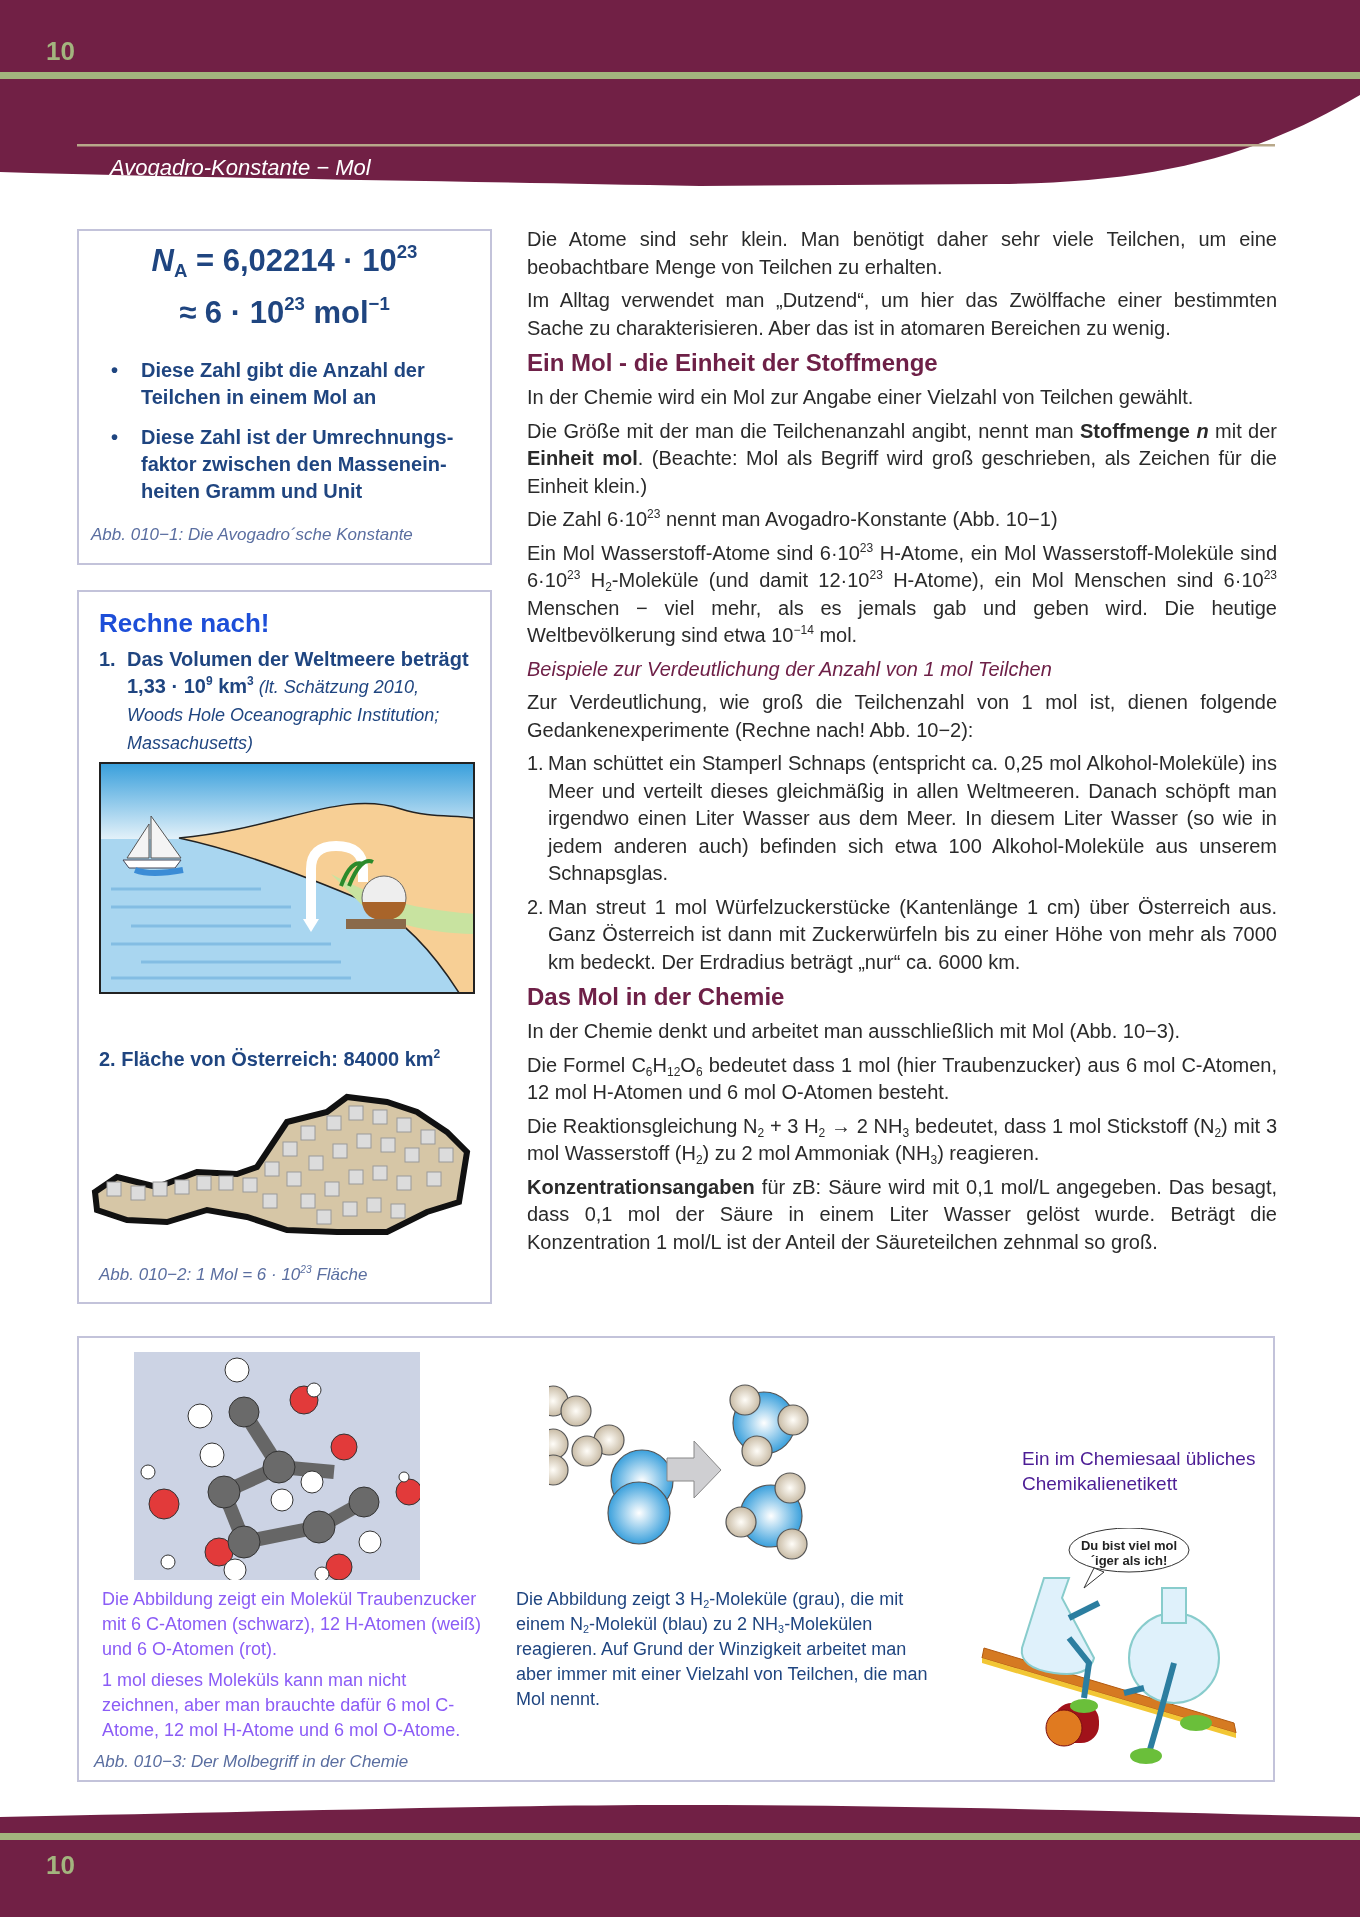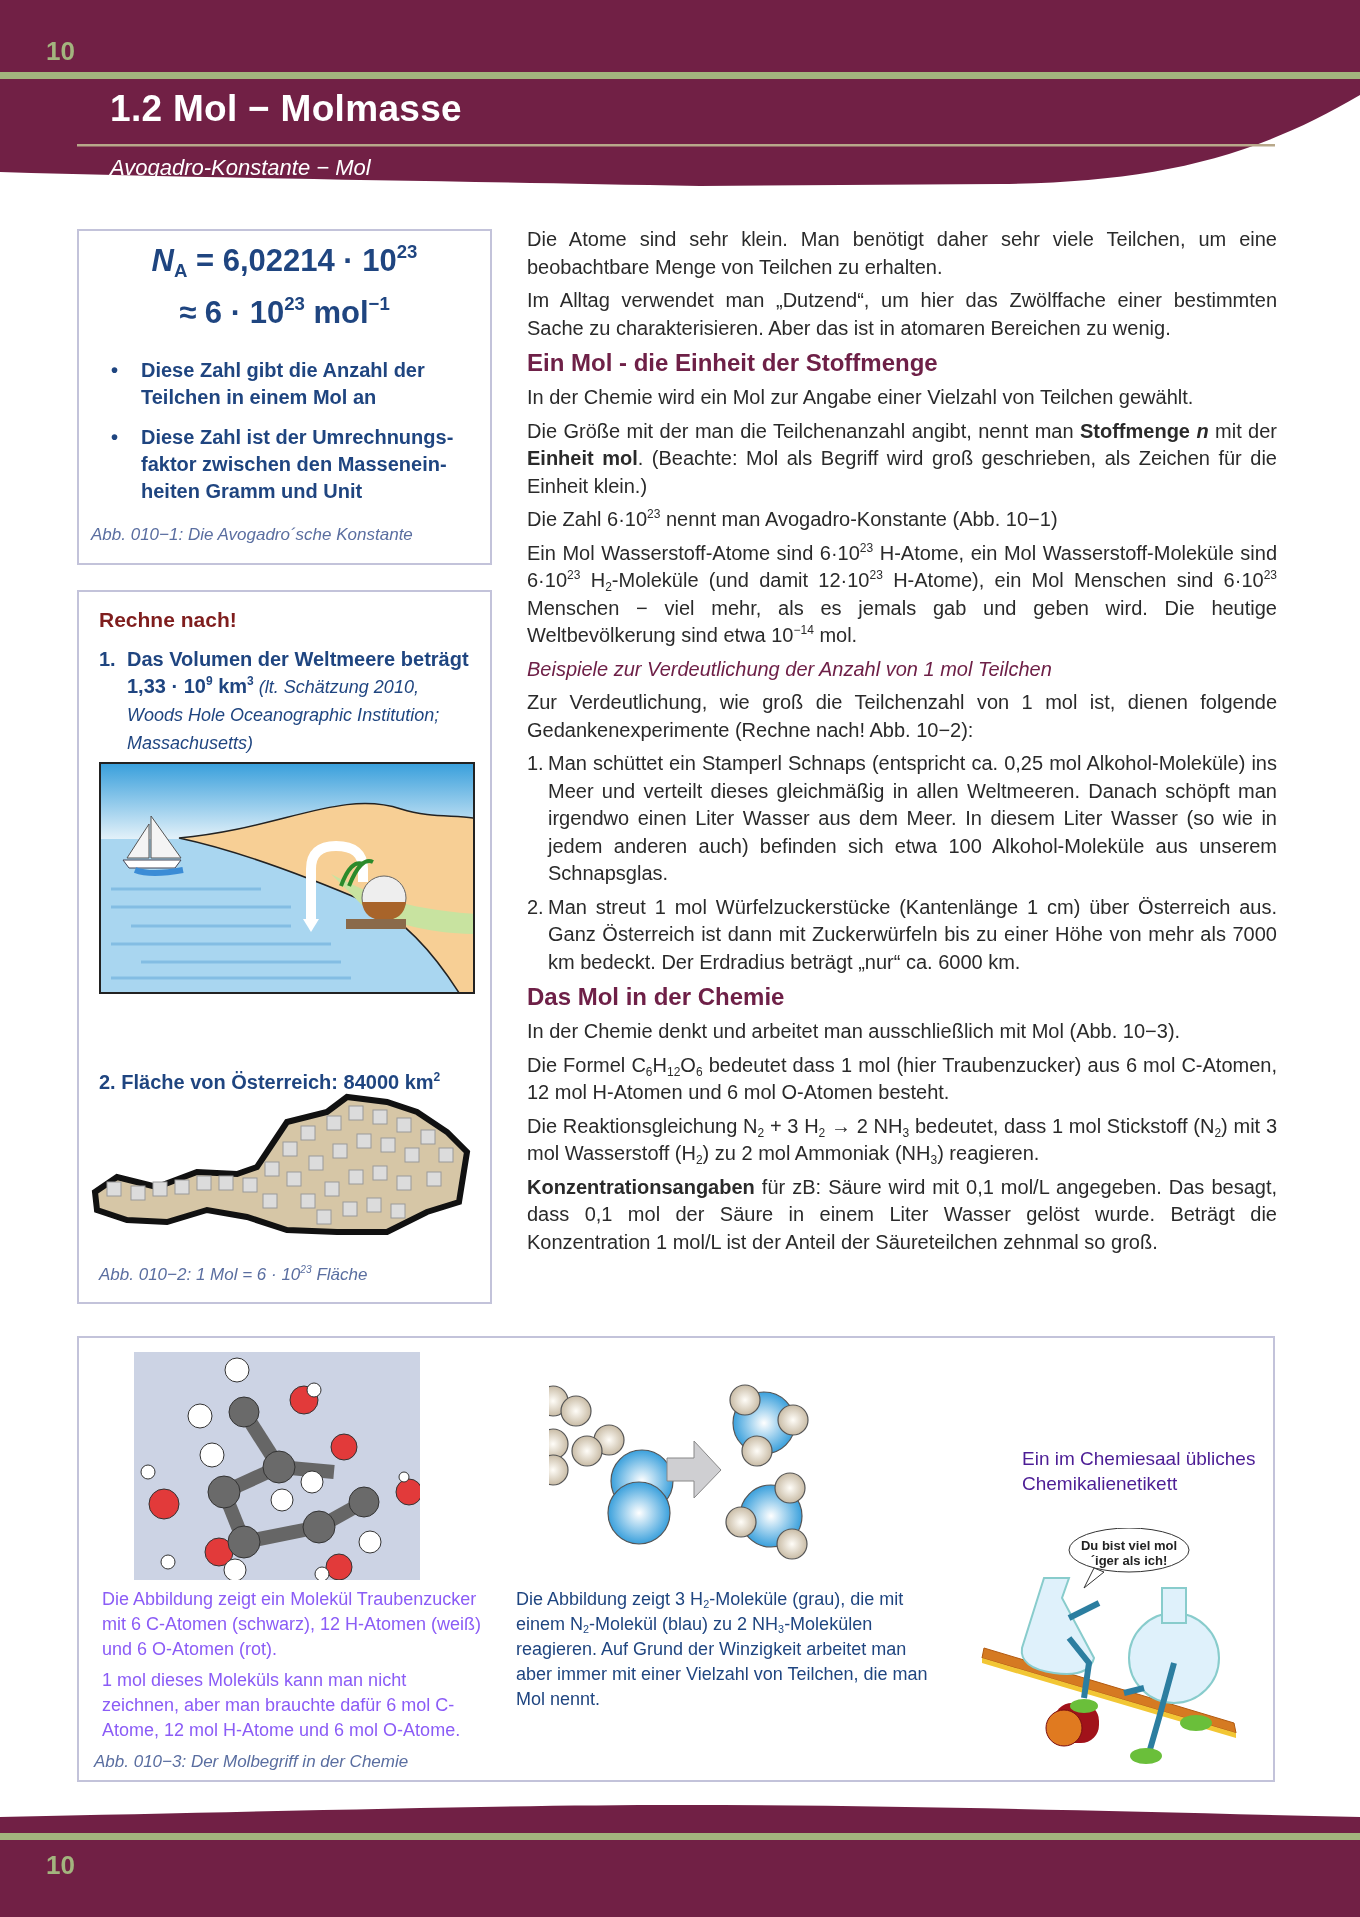--- a/index.html
+++ b/index.html
@@ -24,28 +24,28 @@
   .formula2 { position: absolute; left: 0; width: 100%; top: 64px; text-align: center; font-size: 31px; font-weight: bold; color: #1f4580; }
   sup.s { font-size: 60%; vertical-align: 0.7em; line-height: 0; }
   sub.s { font-size: 60%; vertical-align: -0.3em; line-height: 0; }
   .bullets { position: absolute; left: 30px; top: 126px; width: 370px; list-style: none; }
   .bullets li { position: relative; padding-left: 32px; font-size: 20px; font-weight: bold; color: #1f4580; line-height: 27px; margin-bottom: 13px; }
   .bullets li .dot { position: absolute; left: 2px; top: 0; }
   #box1 .caption { position: absolute; left: 12px; top: 294px; }
 
   
   #box2 { left: 77px; top: 590px; width: 415px; height: 714px; }
-  .rechne { position: absolute; left: 20px; top: 16px; font-size: 21px; font-weight: bold; color: #7f1d1d; }
+  .rechne { position: absolute; left: 20px; top: 16px; font-size: 26px; font-weight: bold; color: #1d4ed8; }
   .q1 { position: absolute; left: 20px; top: 54px; width: 380px; font-size: 20px; color: #1f4580; line-height: 27px; }
   .q1 .n { position: absolute; left: 0; top: 0; font-weight: bold; }
   .q1 .t { padding-left: 28px; display: block; }
   .q1 b { font-weight: bold; }
   .q1 i { font-style: italic; font-size: 18px; }
   .ocean { position: absolute; left: 20px; top: 170px; width: 376px; height: 232px; border: 2px solid #222; overflow: hidden; }
-  .q2 { position: absolute; left: 20px; top: 479px; font-size: 20px; font-weight: bold; color: #1f4580; }
+  .q2 { position: absolute; left: 20px; top: 456px; font-size: 20px; font-weight: bold; color: #1f4580; }
   .austria { position: absolute; left: 8px; top: 490px; width: 390px; height: 170px; }
   #box2 .caption { position: absolute; left: 20px; top: 673px; }
 
   
   .main { position: absolute; left: 527px; top: 226px; width: 750px; font-size: 20px; line-height: 27.5px; color: #2a2a2a; }
   .main p { margin-bottom: 6px; text-align: justify; }
   .main h2 { font-size: 24px; font-weight: bold; color: #6e2047; margin: 4px 0 6px 0; line-height: 30px; }
   .main h3 { font-size: 20px; font-style: italic; font-weight: normal; color: #6e2047; margin-bottom: 6px; }
   .main ol { list-style: none; }
   .main ol li { position: relative; padding-left: 21px; margin-bottom: 6px; text-align: justify; }
@@ -67,21 +67,20 @@
 </head>
 <body>
 
 <div class="header">
   <svg width="1360" height="215">
     <path d="M0 0 H1360 V95 C1250 160 1150 182 1000 184 L700 186 C400 180 200 178 0 172 Z" fill="#712045"></path>
     <rect x="0" y="72" width="1360" height="7" fill="#a3b47e"></rect>
     <rect x="77" y="144" width="1198" height="2.5" fill="#b8a88a"></rect>
   </svg>
   <div class="page-num-top">10</div>
-  <div class="chapter-title">1.2  Mol − Molmasse</div>
   <div class="chapter-sub">Avogadro-Konstante  −  Mol</div>
 </div>
 
 <div class="box" id="box1">
   <div class="formula1"><i>N</i><sub class="s">A</sub><span> = 6,02214 · 10</span><sup class="s">23</sup></div>
   <div class="formula2"><span>≈ 6 · 10</span><sup class="s">23</sup><span> mol</span><sup class="s">−1</sup></div>
   <ul class="bullets">
     <li><span class="dot">•</span><span>Diese Zahl gibt die Anzahl der Teilchen in einem Mol an</span></li>
     <li><span class="dot">•</span><span>Diese Zahl ist der Umrechnungs­faktor zwischen den Massenein­heiten Gramm und Unit</span></li>
   </ul>

